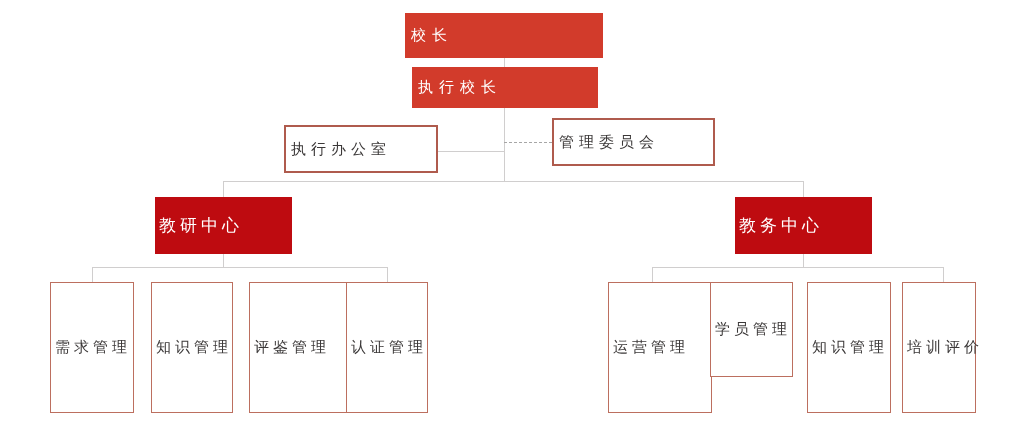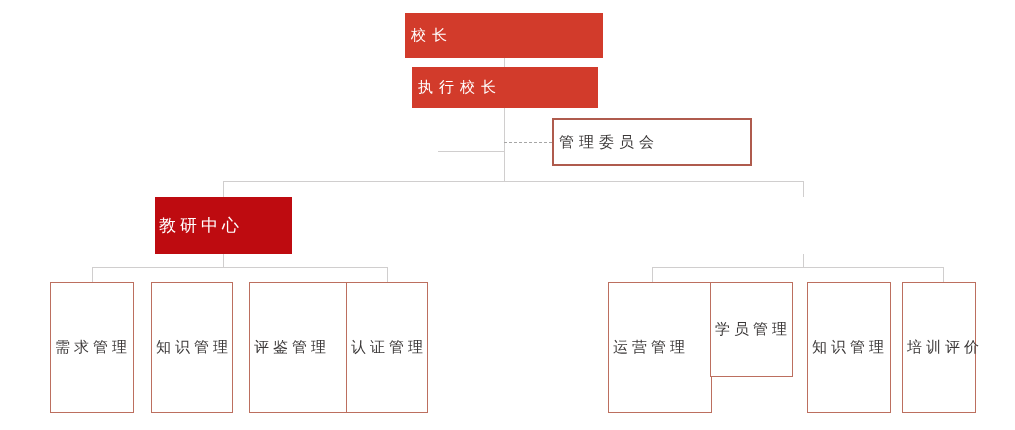--- a/index.html
+++ b/index.html
@@ -85,26 +85,32 @@
   <div class="line v" style="left:943px;top:267px;height:15px"></div>
 
   <div class="node red-box" style="left:405px;top:13px;width:198px;height:45px">
     <span>校长</span>
   </div>
 
   <div class="node red-box" style="left:412px;top:67px;width:186px;height:41px">
     <span>执行校长</span>
   </div>
 
-  <div class="node outline-box" style="left:552px;top:118px;width:200px;height:48px">
+  <div class="node outline-box" style="left:284px;top:125px;width:154px;height:48px">
+    <span>执行办公室</span>
+  </div>
+  <div class="node outline-box" style="left:552px;top:118px;width:163px;height:48px">
     <span>管理委员会</span>
   </div>
 
   <div class="node dark-red-box" style="left:155px;top:197px;width:137px;height:57px">
     <span>教研中心</span>
+  </div>
+  <div class="node dark-red-box" style="left:735px;top:197px;width:137px;height:57px">
+    <span>教务中心</span>
   </div>
 
   <div class="node child-box" style="left:151px;top:282px;width:82px;height:131px">
     <span>知识管理</span>
   </div>
   <div class="node child-box" style="left:50px;top:282px;width:84px;height:131px">
     <span>需求管理</span>
   </div>
   <div class="node child-box" style="left:249px;top:282px;width:101px;height:131px">
     <span>评鉴管理</span>

